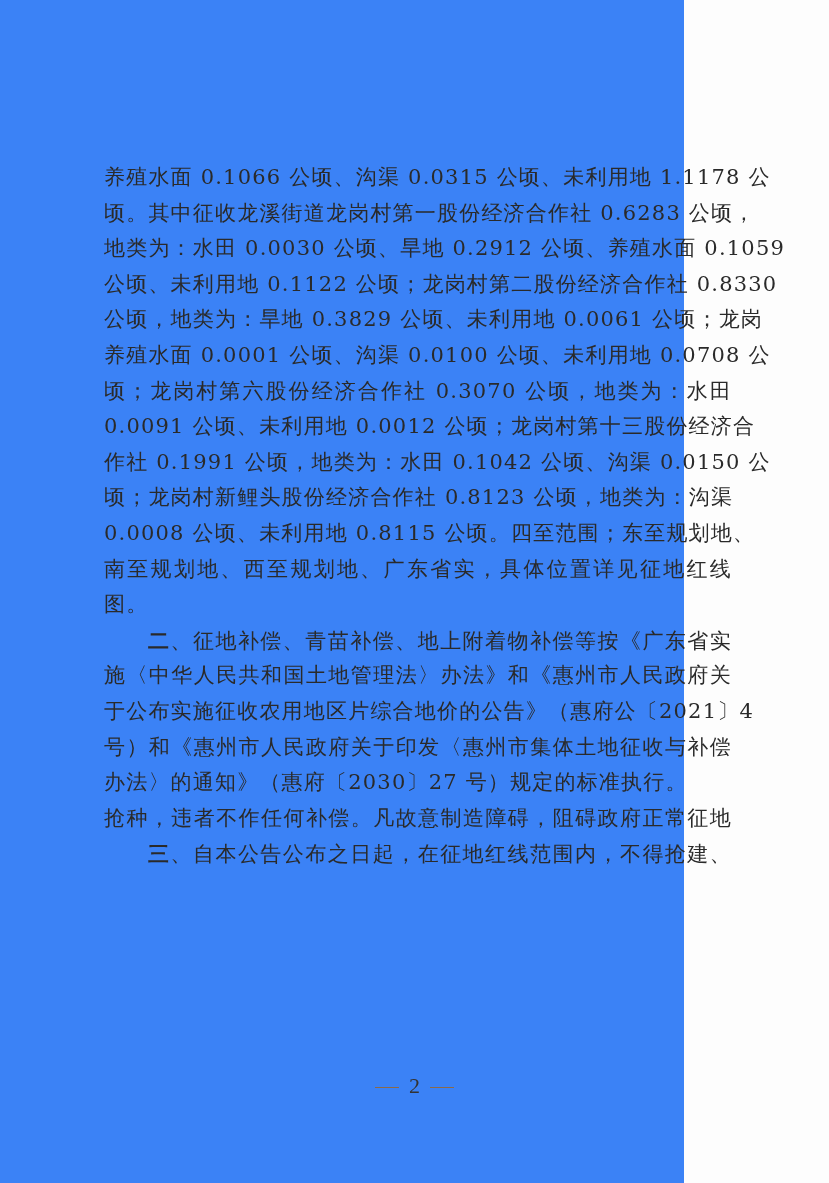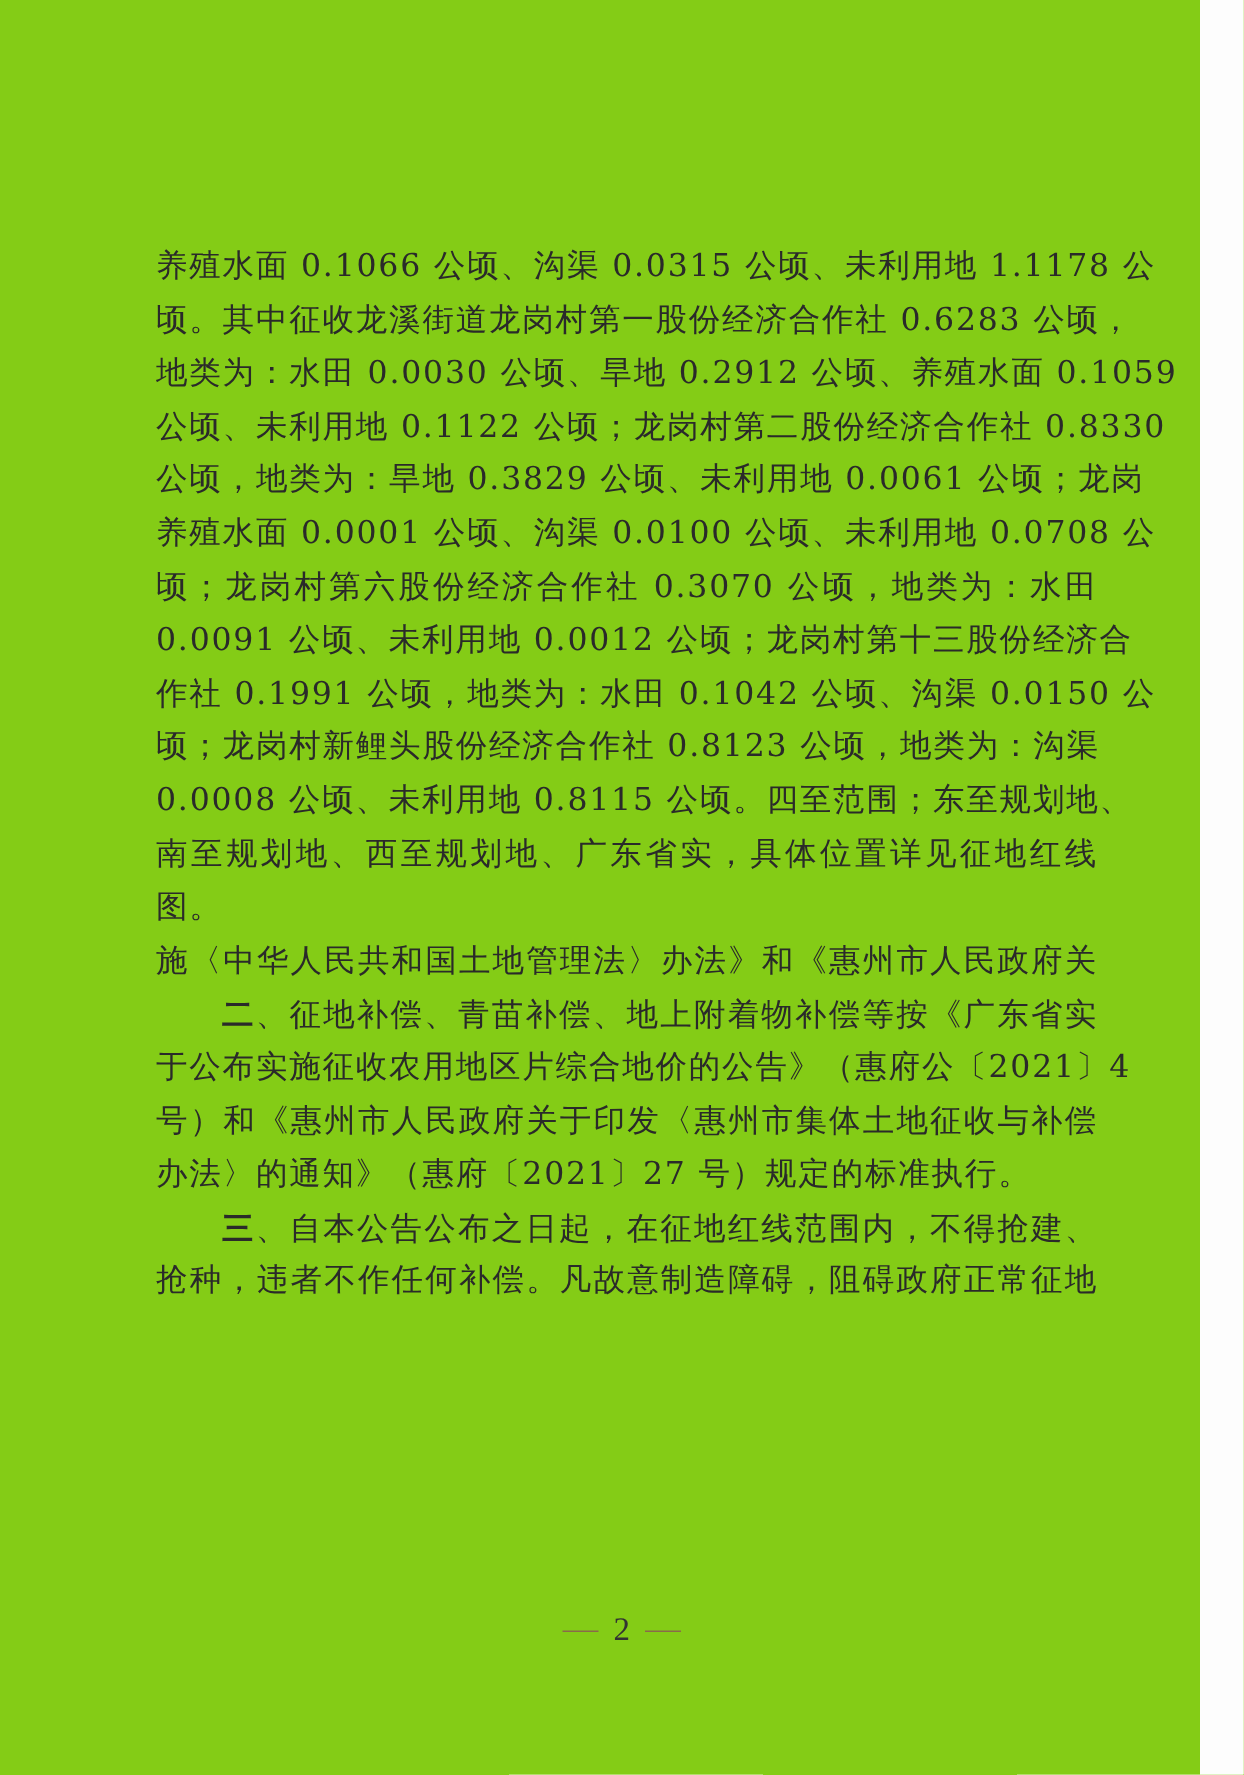--- a/index.html
+++ b/index.html
@@ -10,23 +10,23 @@
   body {
     width: 829px;
     height: 1183px;
     position: relative;
     overflow: hidden;
     background: #fdfdfd;
   }
   .page {
     position: absolute;
     left: 0; top: 0;
-    width: 800px;
+    width: 684px;
     height: 1183px;
-    background: #84cc16;
+    background: #3b82f6;
   }
   .text-block {
     position: absolute;
     left: 104px;
     top: 160px;
     width: 628px;
     font-family: "DejaVu Serif", "Liberation Serif", serif;
     font-size: 21px;
     line-height: 35.6px;
     color: #2a2a2a;
@@ -83,30 +83,30 @@
       <span class="line">顷；龙岗村第六股份经济合作社 0.3070 公顷，地类为：水田</span>
       <span class="line">0.0091 公顷、未利用地 0.0012 公顷；龙岗村第十三股份经济合</span>
       <span class="line">作社 0.1991 公顷，地类为：水田 0.1042 公顷、沟渠 0.0150 公</span>
       <span class="line">顷；龙岗村新鲤头股份经济合作社 0.8123 公顷，地类为：沟渠</span>
       <span class="line">0.0008 公顷、未利用地 0.8115 公顷。四至范围；东至规划地、</span>
       <span class="line">南至规划地、西至规划地、广东省实，具体位置详见征地红线</span>
       <span class="line last">图。</span>
     </div>
 
     <div>
+      <span class="line indent"><span class="section-num">二</span><span>、征地补偿、青苗补偿、地上附着物补偿等按《广东省实</span></span>
       <span class="line">施〈中华人民共和国土地管理法〉办法》和《惠州市人民政府关</span>
-      <span class="line indent"><span class="section-num">二</span><span>、征地补偿、青苗补偿、地上附着物补偿等按《广东省实</span></span>
       <span class="line">于公布实施征收农用地区片综合地价的公告》（惠府公〔2021〕4</span>
       <span class="line">号）和《惠州市人民政府关于印发〈惠州市集体土地征收与补偿</span>
-      <span class="line last">办法〉的通知》（惠府〔2021〕27 号）规定的标准执行。</span>
+      <span class="line last">办法〉的通知》（惠府〔2030〕27 号）规定的标准执行。</span>
     </div>
 
     <div>
+      <span class="line">抢种，违者不作任何补偿。凡故意制造障碍，阻碍政府正常征地</span>
       <span class="line indent"><span class="section-num">三</span><span>、自本公告公布之日起，在征地红线范围内，不得抢建、</span></span>
-      <span class="line">抢种，违者不作任何补偿。凡故意制造障碍，阻碍政府正常征地</span>
     </div>
 
   </div>
 
   <div class="page-number">
     <span class="dash"></span><span>2</span><span class="dash"></span>
   </div>
 </div>
 
 </body></html>

